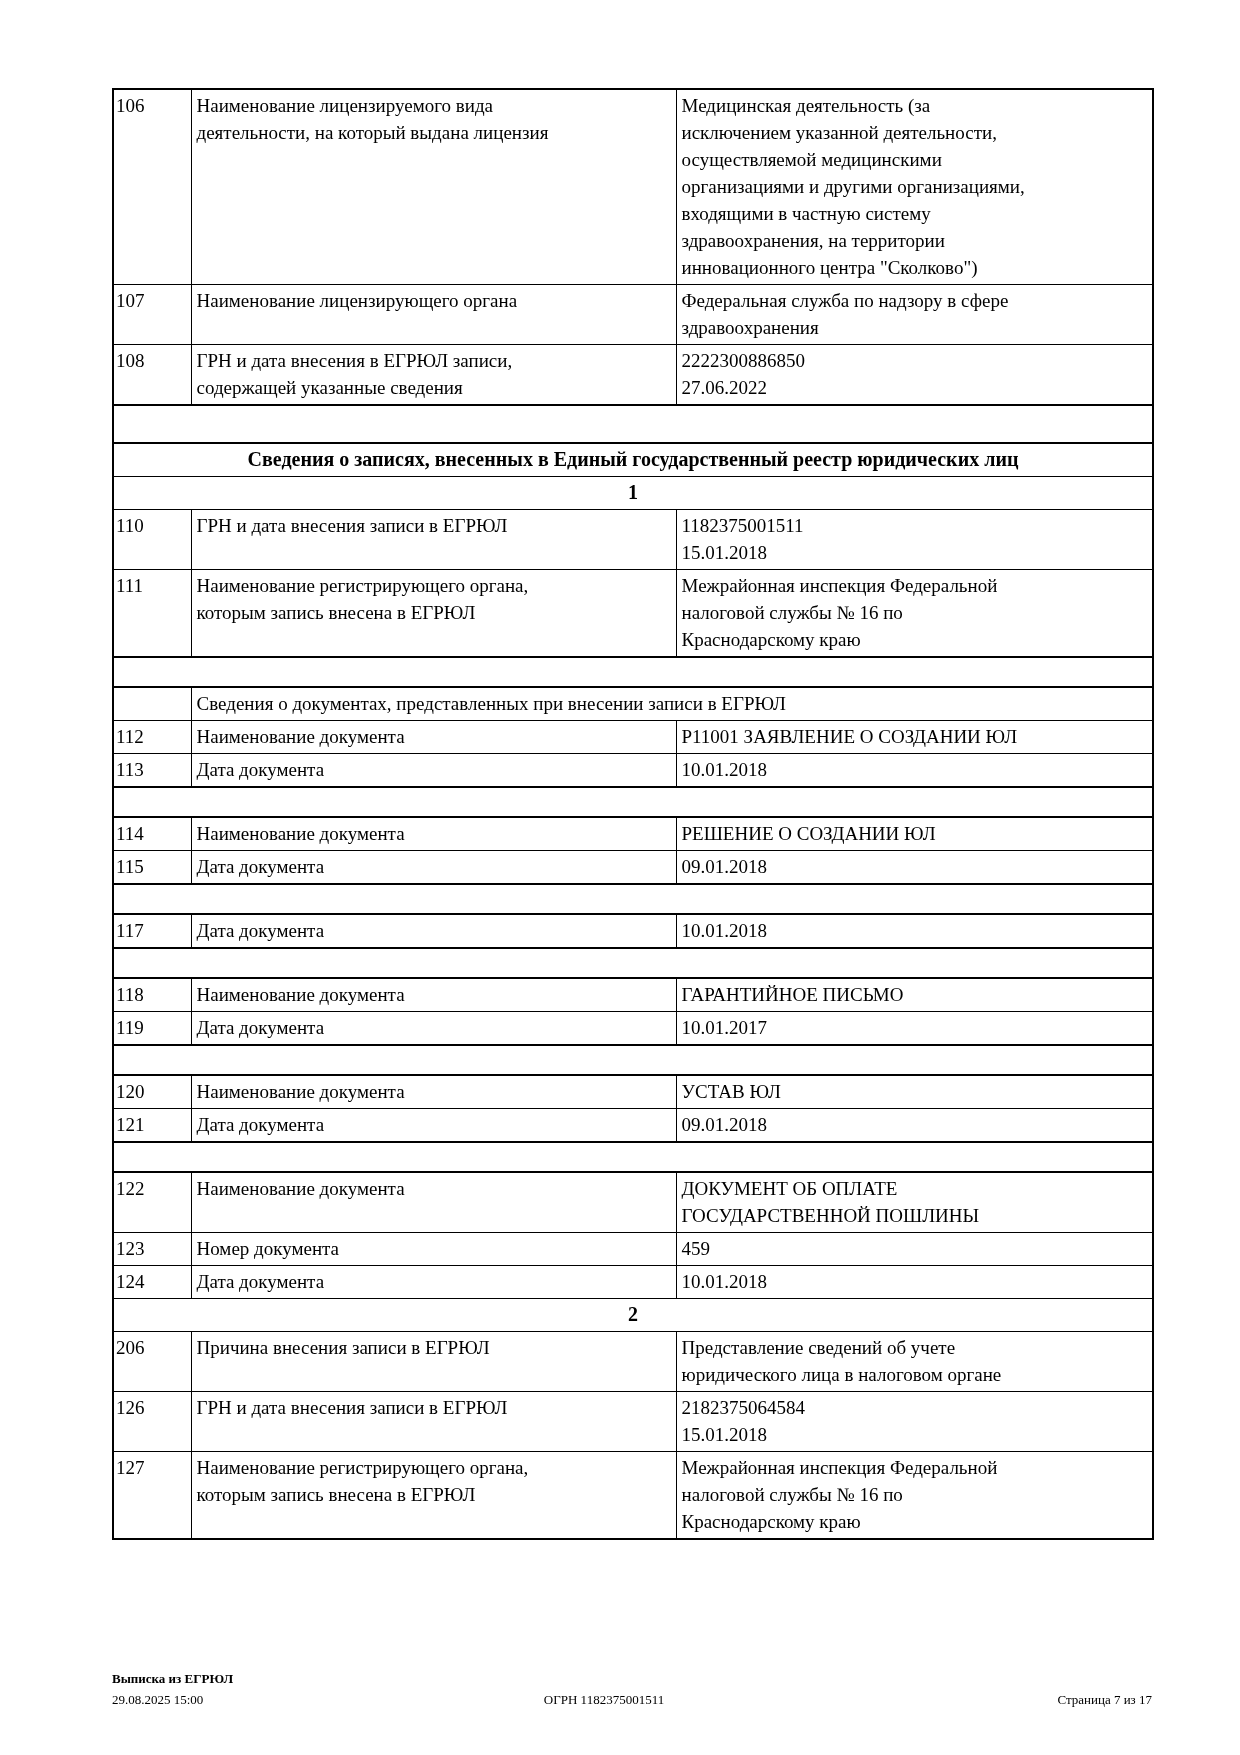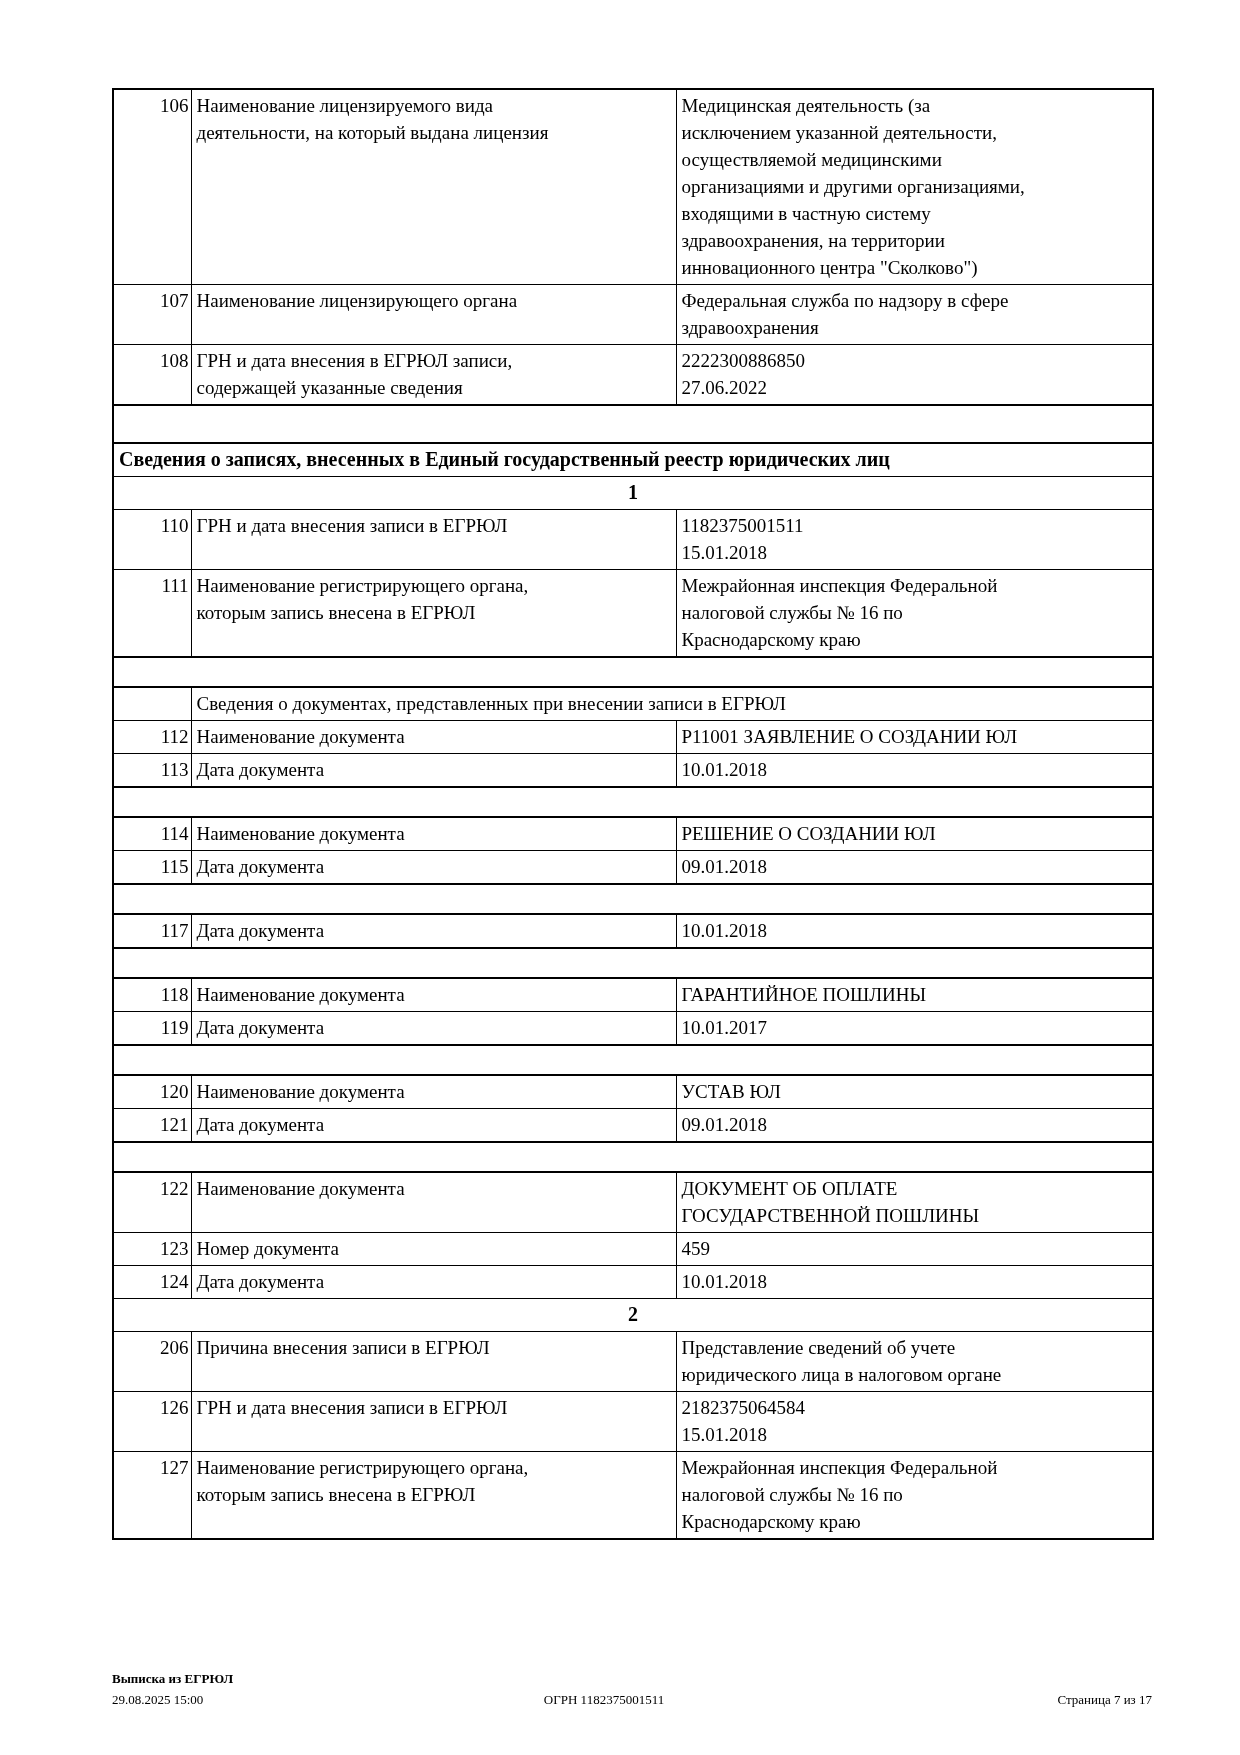--- a/index.html
+++ b/index.html
@@ -24,33 +24,33 @@
 
   td {
     border:1px solid #000;
     vertical-align:top;
     font-size:19px;
     line-height:27px;
     padding:2px 5px 3px 5px;
     white-space:pre-line;
     overflow:hidden;
   }
-  td.c-num { text-align:right; padding-left:2px; padding-right:2px; white-space:normal; }
+  td.c-num { text-align:left; padding-left:2px; padding-right:2px; white-space:normal; }
 
   tr.r-spacer td {
     height:30px;
     border-top:2px solid #000;
     border-bottom:2px solid #000;
     padding:0;
   }
   tr.r-spacer.tall td { height:38px; }
 
   tr.r-section td {
     font-weight:bold;
-    text-align:left;
+    text-align:center;
     font-size:20px;
     white-space:normal;
   }
   tr.r-group td {
     font-weight:bold;
     text-align:center;
     font-size:20px;
   }
   tr.r-subheader td { white-space:normal; }
 
@@ -160,21 +160,21 @@
           <td class="c-num">117</td>
           <td class="c-label">Дата документа</td>
           <td class="c-value">10.01.2018</td>
         </tr>
         <tr class="r-spacer">
           <td class="c-spacer" colspan="3"></td>
         </tr>
         <tr class="r-data">
           <td class="c-num">118</td>
           <td class="c-label">Наименование документа</td>
-          <td class="c-value">ГАРАНТИЙНОЕ ПОШЛИНЫ</td>
+          <td class="c-value">ГАРАНТИЙНОЕ ПИСЬМО</td>
         </tr>
         <tr class="r-data">
           <td class="c-num">119</td>
           <td class="c-label">Дата документа</td>
           <td class="c-value">10.01.2017</td>
         </tr>
         <tr class="r-spacer">
           <td class="c-spacer" colspan="3"></td>
         </tr>
         <tr class="r-data">

